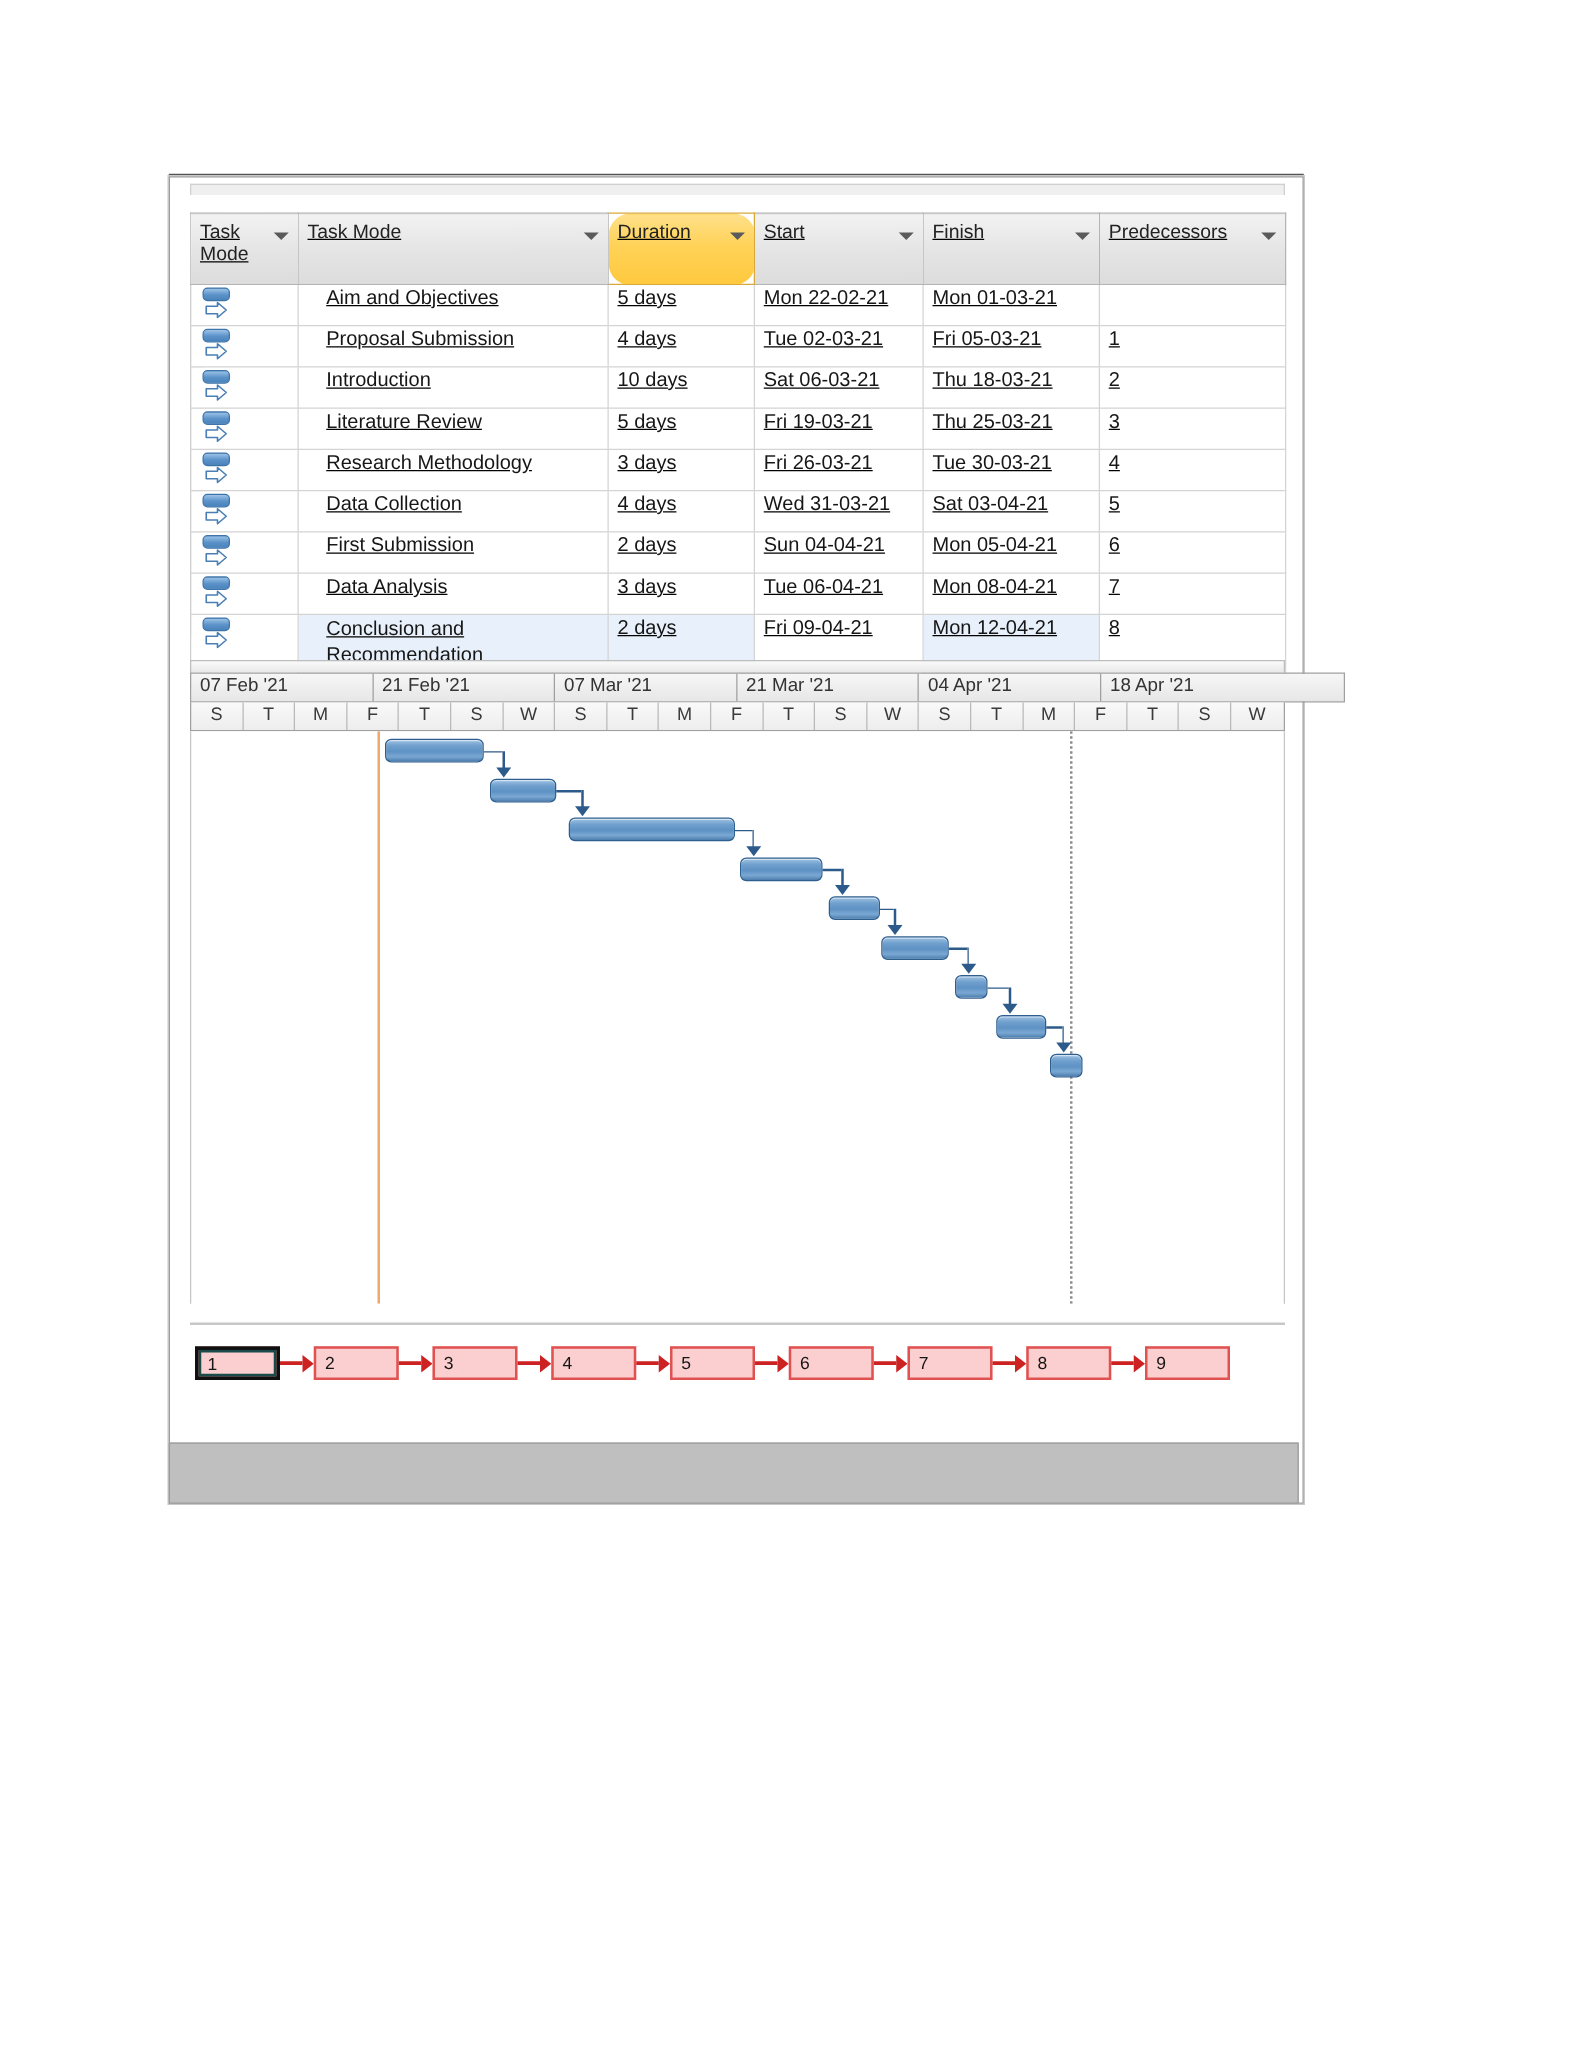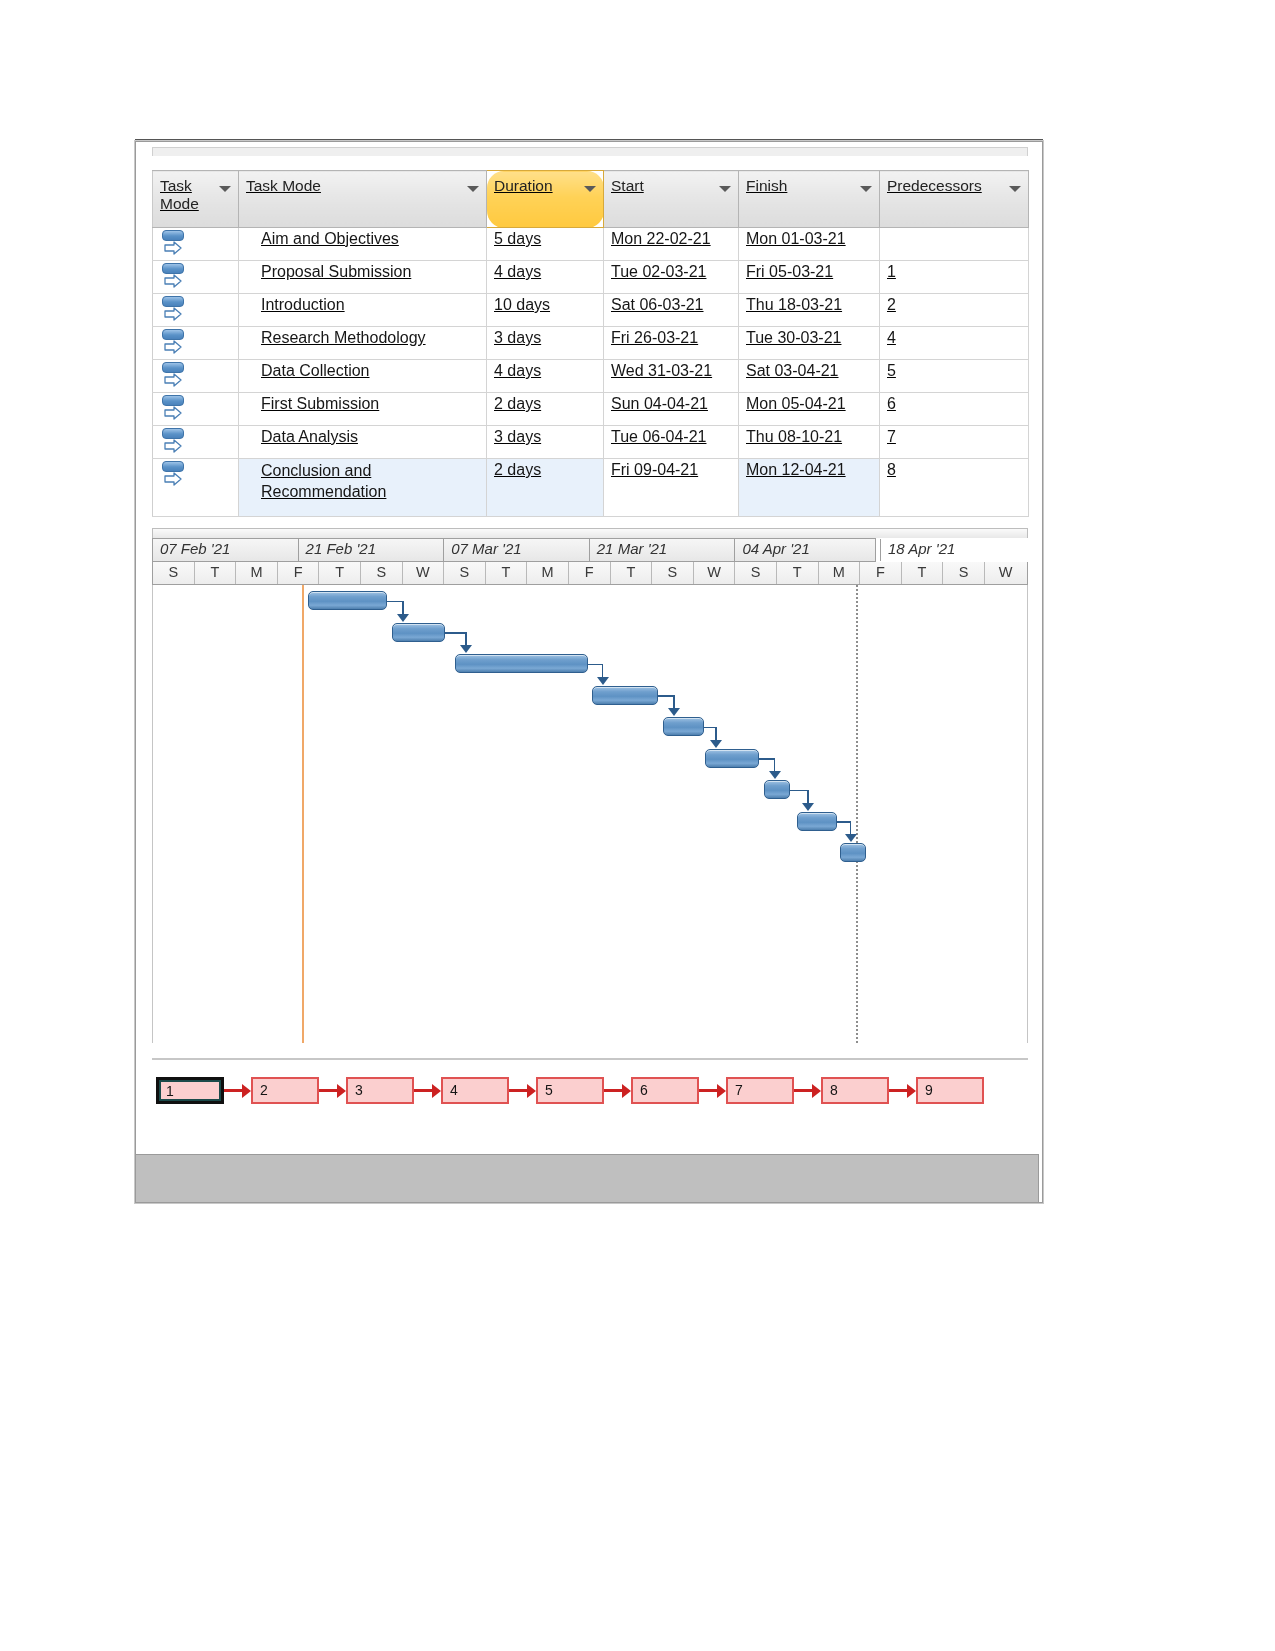--- a/index.html
+++ b/index.html
@@ -113,25 +113,24 @@
   
   #timeline{
     position:absolute;left:16px;top:386px;width:876px;height:515px;
   }
   #tl-topstrip{
     position:absolute;left:0;top:0;width:876px;height:10px;
     background:linear-gradient(to bottom,#fafafa,#e8e8e8);
     border:1px solid #bdbdbd;border-bottom:none;box-sizing:border-box;
   }
   #tl-head-weeks{
-    position:absolute;left:0;top:10px;width:724px;height:24px;
+    position:absolute;left:0;top:10px;width:924px;height:24px;
     display:flex;box-sizing:border-box;
     border:1px solid #9f9f9f;
     background:linear-gradient(to bottom,#f6f6f6,#e7e7e7);
-    font-style:italic;
   }
   #tl-head-weeks .wk{
     flex:0 0 145.6px;
     border-right:1px solid #9f9f9f;
     font-size:15px;color:#333;
     padding:1px 0 0 7px;box-sizing:border-box;
     white-space:nowrap;
   }
   #tl-head-weeks .wk:last-child{border-right:none;}
   #tl-head-days{
@@ -277,20 +276,30 @@
             <td class="name-cell">Introduction</td>
             <td class="">10 days</td>
             <td>Sat 06-03-21</td>
             <td class="">Thu 18-03-21</td>
             <td>2</td>
           </tr>
           <tr>
             <td class="mode-cell"><span class="tm-icon"><span class="cap"></span><svg class="arw" viewBox="0 0 18 14" xmlns="http://www.w3.org/2000/svg">
                   <path d="M1 4 H10 V1 L17 7 L10 13 V10 H1 Z" fill="#ffffff" stroke="#4a7fb5" stroke-width="1.3" stroke-linejoin="round"></path>
                 </svg></span></td>
+            <td class="name-cell">Literature Review</td>
+            <td class="">5 days</td>
+            <td>Fri 19-03-21</td>
+            <td class="">Thu 25-03-21</td>
+            <td>3</td>
+          </tr>
+          <tr>
+            <td class="mode-cell"><span class="tm-icon"><span class="cap"></span><svg class="arw" viewBox="0 0 18 14" xmlns="http://www.w3.org/2000/svg">
+                  <path d="M1 4 H10 V1 L17 7 L10 13 V10 H1 Z" fill="#ffffff" stroke="#4a7fb5" stroke-width="1.3" stroke-linejoin="round"></path>
+                </svg></span></td>
             <td class="name-cell">Research Methodology</td>
             <td class="">3 days</td>
             <td>Fri 26-03-21</td>
             <td class="">Tue 30-03-21</td>
             <td>4</td>
           </tr>
           <tr>
             <td class="mode-cell"><span class="tm-icon"><span class="cap"></span><svg class="arw" viewBox="0 0 18 14" xmlns="http://www.w3.org/2000/svg">
                   <path d="M1 4 H10 V1 L17 7 L10 13 V10 H1 Z" fill="#ffffff" stroke="#4a7fb5" stroke-width="1.3" stroke-linejoin="round"></path>
                 </svg></span></td>
@@ -310,21 +319,21 @@
             <td class="">Mon 05-04-21</td>
             <td>6</td>
           </tr>
           <tr>
             <td class="mode-cell"><span class="tm-icon"><span class="cap"></span><svg class="arw" viewBox="0 0 18 14" xmlns="http://www.w3.org/2000/svg">
                   <path d="M1 4 H10 V1 L17 7 L10 13 V10 H1 Z" fill="#ffffff" stroke="#4a7fb5" stroke-width="1.3" stroke-linejoin="round"></path>
                 </svg></span></td>
             <td class="name-cell">Data Analysis</td>
             <td class="">3 days</td>
             <td>Tue 06-04-21</td>
-            <td class="">Thu 08-10-21</td>
+            <td class="">Mon 08-04-21</td>
             <td>7</td>
           </tr>
           <tr class="last">
             <td class="mode-cell"><span class="tm-icon"><span class="cap"></span><svg class="arw" viewBox="0 0 18 14" xmlns="http://www.w3.org/2000/svg">
                   <path d="M1 4 H10 V1 L17 7 L10 13 V10 H1 Z" fill="#ffffff" stroke="#4a7fb5" stroke-width="1.3" stroke-linejoin="round"></path>
                 </svg></span></td>
             <td class="name-cell shade">Conclusion and Recommendation</td>
             <td class="shade">2 days</td>
             <td>Fri 09-04-21</td>
             <td class="shade">Mon 12-04-21</td>

